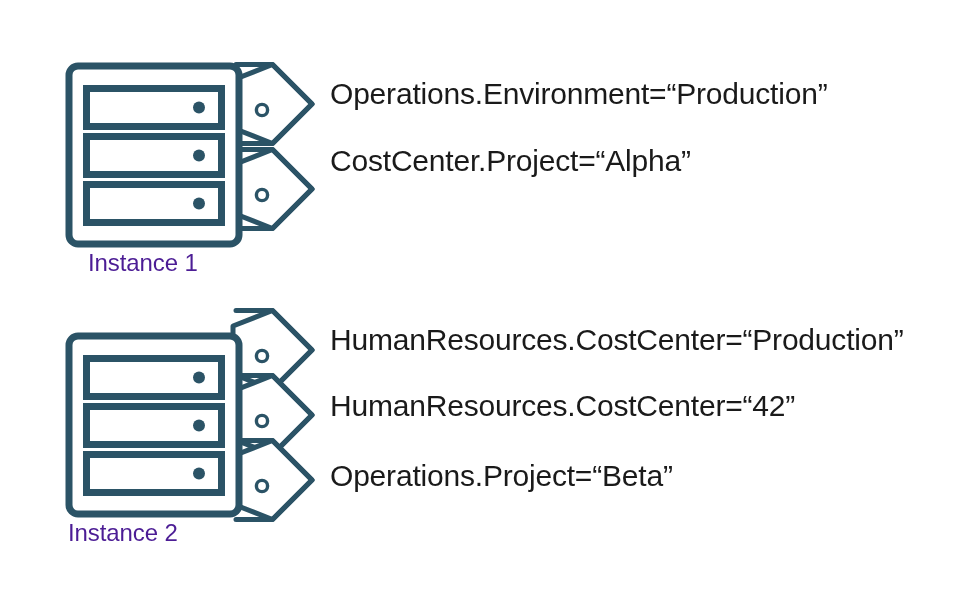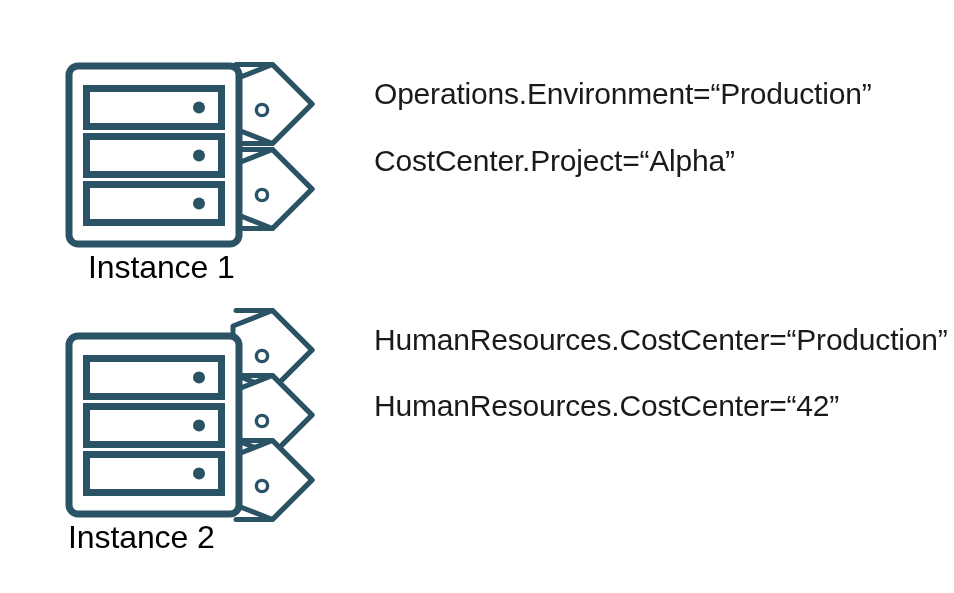--- a/index.html
+++ b/index.html
@@ -22,36 +22,35 @@
   .diagram-svg {
     position: absolute;
     left: 0;
     top: 0;
     width: 954px;
     height: 593px;
   }
   .instance-caption {
     position: absolute;
     font-family: "Liberation Sans", sans-serif;
-    font-size: 32px;
+    font-size: 24px;
     font-weight: 400;
-    color: #000000;
+    color: #4c1d95;
     white-space: nowrap;
     letter-spacing: -0.1px;
   }
   .tag-label {
     position: absolute;
     font-family: "Liberation Sans", sans-serif;
     font-size: 30px;
     font-weight: 400;
     color: #1a1a1a;
     white-space: nowrap;
     letter-spacing: -0.2px;
     line-height: 1;
-    margin-left: 44px;
   }
 </style>
 </head>
 <body>
 
 <div id="canvas">
 
   <svg class="diagram-svg" viewBox="0 0 954 593" xmlns="http://www.w3.org/2000/svg">
 
     <g>
@@ -132,14 +131,15 @@
   <div class="instance-caption" style="left:68px; top:519px;">Instance 2</div>
 
   <div class="tag-label" style="left:330px; top:79px;">Operations.Environment=“Production”</div>
 
   <div class="tag-label" style="left:330px; top:146px;">CostCenter.Project=“Alpha”</div>
 
   <div class="tag-label" style="left:330px; top:325px;">HumanResources.CostCenter=“Production”</div>
 
   <div class="tag-label" style="left:330px; top:391px;text-align:center;">HumanResources.CostCenter=“42”</div>
 
+  <div class="tag-label" style="left:330px; top:461px;">Operations.Project=“Beta”</div>
 
 </div>
 
 </body></html>

